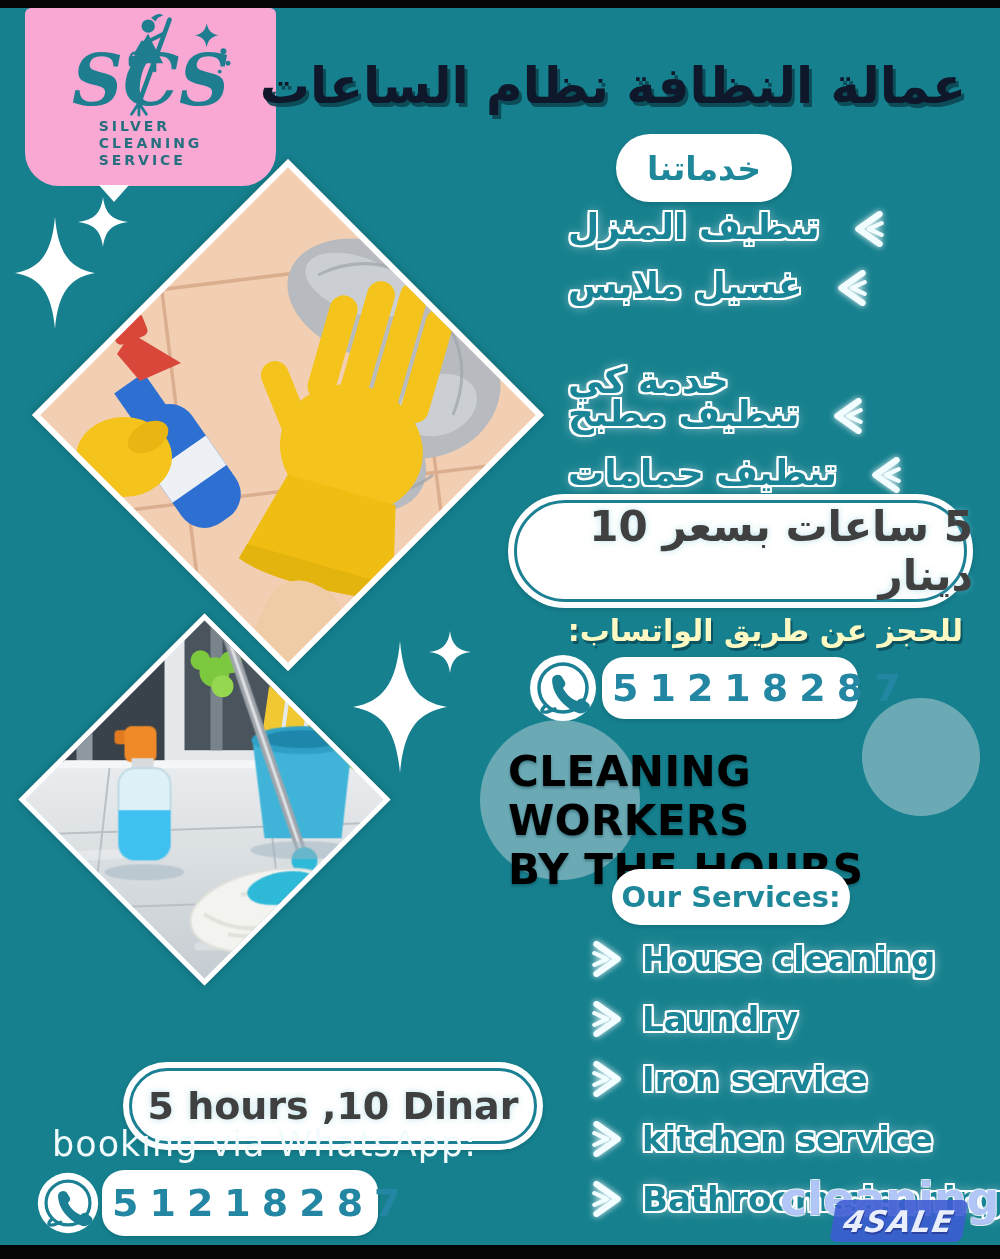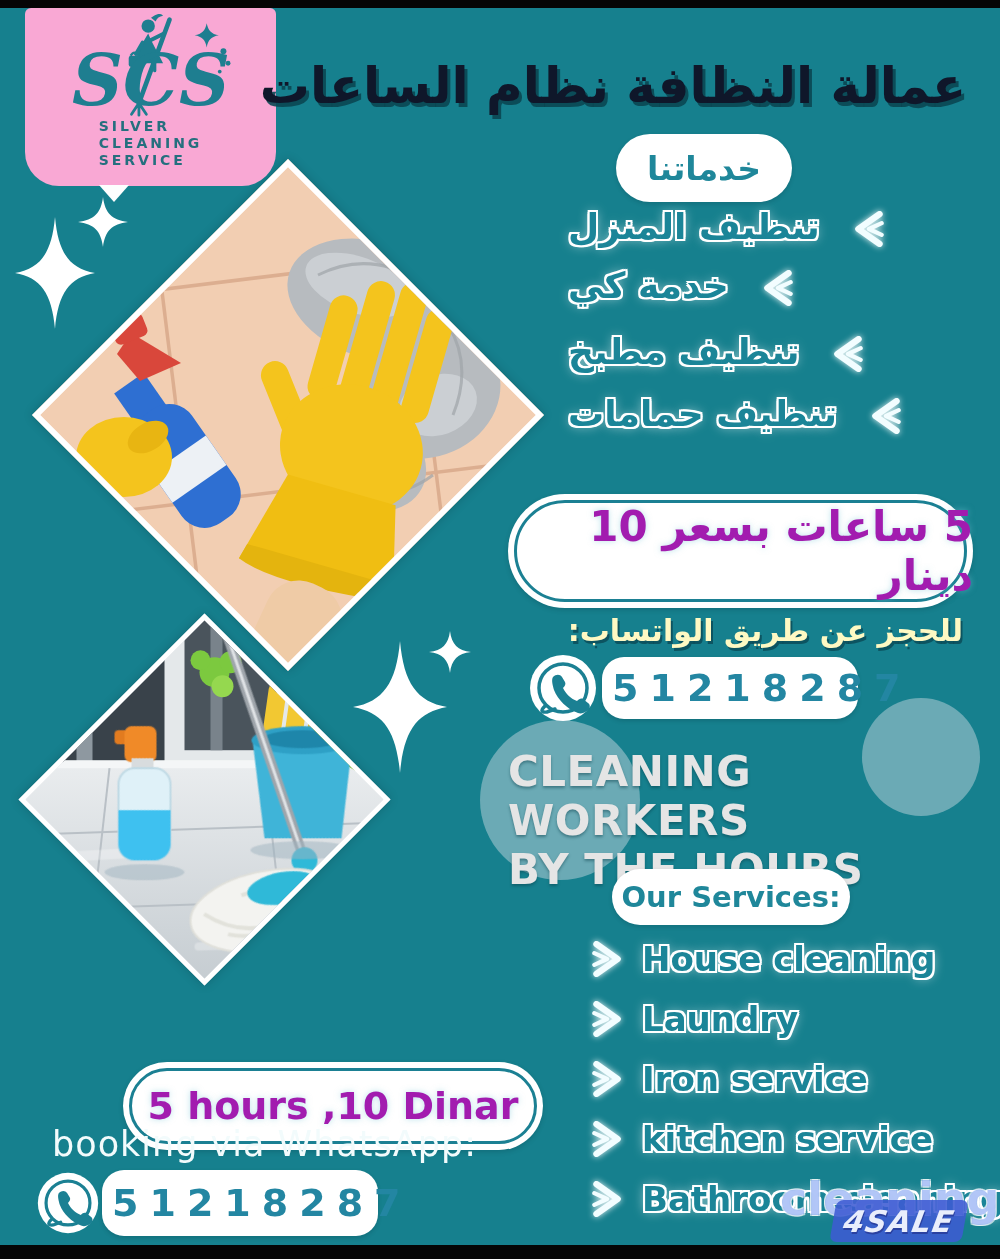--- a/index.html
+++ b/index.html
@@ -44,58 +44,58 @@
   
   .outlined { color:#1B8598; font-weight:bold;
     text-shadow:-2px -2px 0 #FFF, 2px -2px 0 #FFF, -2px 2px 0 #FFF, 2px 2px 0 #FFF,
                 -2px 0 0 #FFF, 2px 0 0 #FFF, 0 -2px 0 #FFF, 0 2px 0 #FFF,
                 0 0 12px rgba(255,255,255,.7); }
 
   .svc-list-ar { position:absolute; right:95px; top:203px; z-index:20; display:flex;
     flex-direction:column; align-items:flex-end; direction:rtl; }
   .svc-list-ar .svc-row { display:flex; align-items:flex-end; gap:32px; margin-bottom:15px; height:44px; }
   .svc-list-ar .svc-row:nth-child(2){ margin-bottom:22px; }
-  .svc-list-ar .svc-row:nth-child(3){ margin-bottom:18px; }
+  .svc-list-ar .svc-row:nth-child(3){ margin-bottom:18px;flex-direction:column; }
   .svc-list-ar .svc-text { font-size:36px; }
 
   .svc-list-en { position:absolute; left:588px; top:936px; z-index:20; display:flex;
     flex-direction:column; align-items:flex-start; }
   .svc-list-en .svc-row { display:flex; align-items:center; gap:18px; margin-bottom:14px; height:46px;justify-content:center; }
   .svc-list-en .svc-text { font-size:34px; white-space:nowrap; }
 
   .arrow-icon { width:36px; height:36px; filter:drop-shadow(0 0 3px rgba(255,255,255,.9)); }
 
   
   .price-pill { position:absolute; background:#FFFFFF; border-radius:70px; z-index:20;
     display:flex; align-items:center; justify-content:center;
     box-shadow:0 2px 5px rgba(0,40,50,.2); }
   .price-pill::before { content:""; position:absolute; inset:6px; border:3px solid #1B8093; border-radius:60px; }
   .price-ar { left:508px; top:494px; width:465px; height:114px; }
   .price-ar .price-text { font-size:42px; direction:rtl; }
   .price-en { left:123px; top:1022px; width:420px; height:88px;margin-top:40px; }
   .price-en .price-text { font-size:38px; }
-  .price-text { color:#a21caf; font-weight:bold; text-shadow:0 0 6px rgba(120,200,215,.5); position:relative; }
+  .price-text { color:#404040; font-weight:bold; text-shadow:0 0 6px rgba(120,200,215,.5); position:relative; }
 
   .booking-ar { position:absolute; right:37px; top:613px; z-index:20; direction:rtl;
     color:#fef9c3; font-weight:bold; font-size:30px; text-shadow:2px 3px 0 rgba(10,70,82,.75); }
   .booking-en { position:absolute; left:52px; top:1124px; z-index:20;
     color:#F2FBFC; font-weight:400; font-size:35px; letter-spacing:1px; }
 
   .wa-row { position:absolute; z-index:20; display:flex; align-items:center; }
   .wa-icon { display:block; }
   .phone-pill { background:#FFFFFF; border-radius:22px; display:flex; align-items:center;
     box-shadow:0 2px 4px rgba(0,40,50,.2); }
   .phone-num { color:#2386A2; font-weight:800; font-size:38px; letter-spacing:11px; padding-left:10px; }
   .wa-ar { left:528px; top:653px; gap:4px; }
   .wa-ar .phone-pill { width:256px; height:62px; }
   .wa-en { left:36px; top:1170px; gap:2px; }
   .wa-en .phone-pill { width:276px; height:66px; }
 
   
-  .heading-en { position:absolute; left:508px; top:747px; z-index:20; color:#e5e5e5;
+  .heading-en { position:absolute; left:508px; top:747px; z-index:20; color:#000000;
     font-weight:bold; font-size:42px; line-height:49px; letter-spacing:.5px;
     text-shadow:0 2px 3px rgba(9,60,70,.45); }
 
   
   .diamond { position:absolute; transform:rotate(45deg); overflow:hidden; border:6px solid #FFFFFF;
     z-index:10; box-shadow:0 0 10px rgba(0,30,40,.25); background:#F2CEB2; }
   .diamond-1 { left:107px; top:234px; width:362px; height:362px; }
   .diamond-2 { left:73px; top:668px; width:263px; height:263px; border-width:5px; background:#DDE2E6; }
   .diamond-inner { position:absolute; left:50%; top:50%; transform:translate(-50%,-50%) rotate(-45deg); }
   .diamond-1 .diamond-inner { width:520px; height:520px; }
@@ -184,20 +184,27 @@
           <polyline points="26,3 6,17 26,31" fill="none" stroke="#F2FDFF" stroke-width="6" stroke-linecap="round" stroke-linejoin="round"></polyline>
           <polyline points="28,11.5 16,17 28,22.5" fill="none" stroke="#F2FDFF" stroke-width="4" stroke-linecap="round" stroke-linejoin="round"></polyline>
         </svg>
       <span class="svc-text outlined">تنظيف المنزل</span>
     </div>
     <div class="svc-row">
       <svg class="arrow-icon" viewBox="0 0 34 34">
           <polyline points="26,3 6,17 26,31" fill="none" stroke="#F2FDFF" stroke-width="6" stroke-linecap="round" stroke-linejoin="round"></polyline>
           <polyline points="28,11.5 16,17 28,22.5" fill="none" stroke="#F2FDFF" stroke-width="4" stroke-linecap="round" stroke-linejoin="round"></polyline>
         </svg>
+      <span class="svc-text outlined">غسيل ملابس</span>
+    </div>
+    <div class="svc-row">
+      <svg class="arrow-icon" viewBox="0 0 34 34">
+          <polyline points="26,3 6,17 26,31" fill="none" stroke="#F2FDFF" stroke-width="6" stroke-linecap="round" stroke-linejoin="round"></polyline>
+          <polyline points="28,11.5 16,17 28,22.5" fill="none" stroke="#F2FDFF" stroke-width="4" stroke-linecap="round" stroke-linejoin="round"></polyline>
+        </svg>
       <span class="svc-text outlined">خدمة كي</span>
     </div>
     <div class="svc-row">
       <svg class="arrow-icon" viewBox="0 0 34 34">
           <polyline points="26,3 6,17 26,31" fill="none" stroke="#F2FDFF" stroke-width="6" stroke-linecap="round" stroke-linejoin="round"></polyline>
           <polyline points="28,11.5 16,17 28,22.5" fill="none" stroke="#F2FDFF" stroke-width="4" stroke-linecap="round" stroke-linejoin="round"></polyline>
         </svg>
       <span class="svc-text outlined">تنظيف مطبخ</span>
     </div>
     <div class="svc-row">

